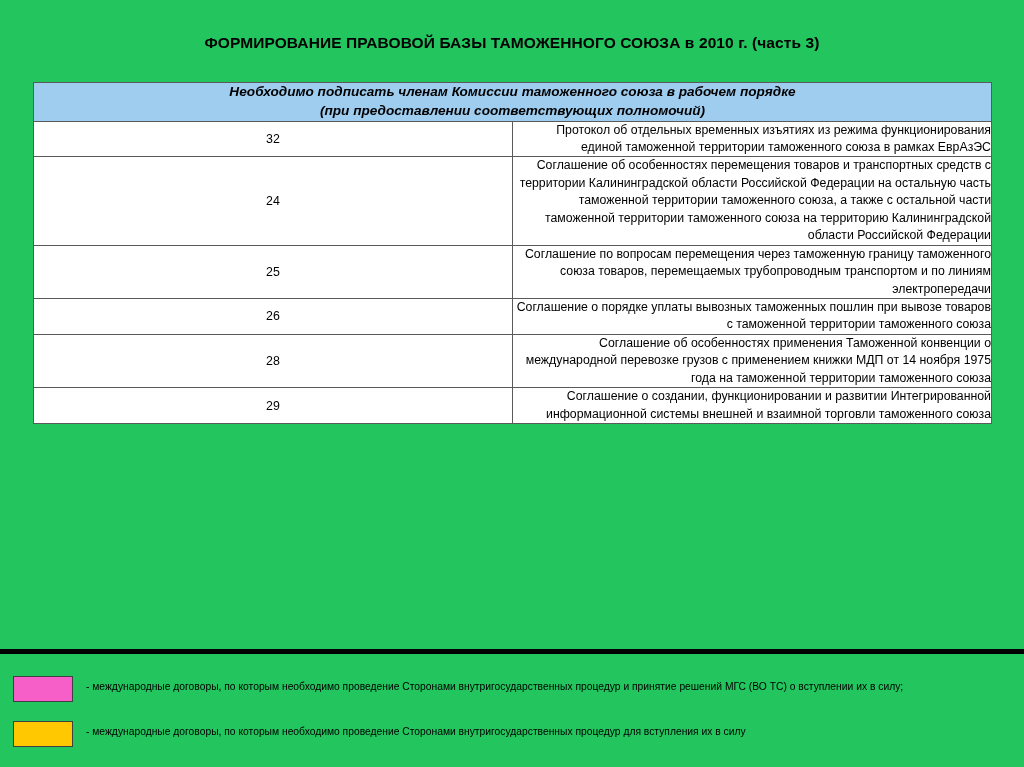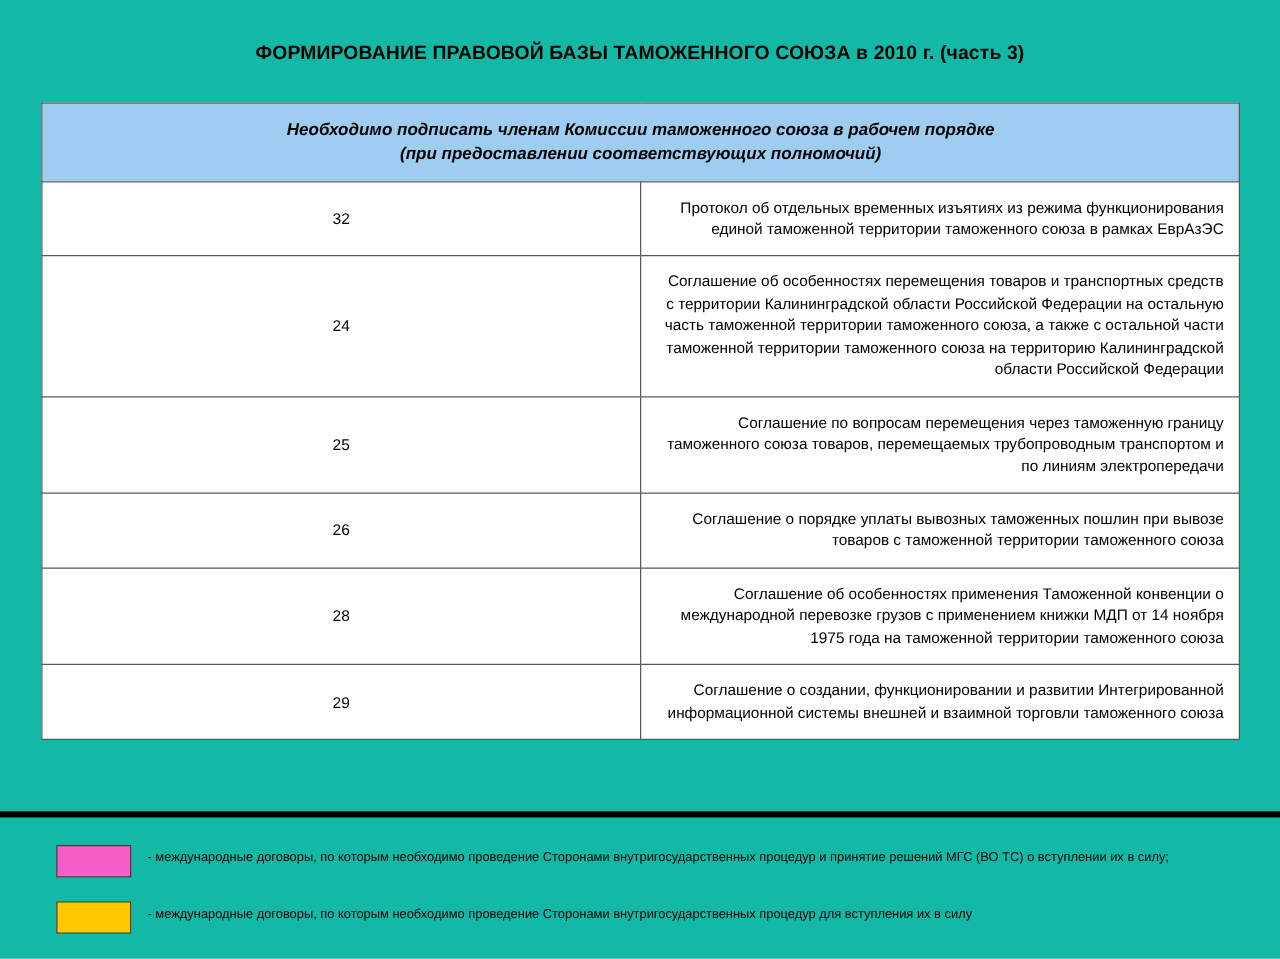--- a/index.html
+++ b/index.html
@@ -14,21 +14,21 @@
     position: relative;
     overflow: hidden;
     font-family: "Liberation Sans", "DejaVu Sans", sans-serif;
     color: #000000;
     -webkit-font-smoothing: antialiased;
   }
 
   .slide {
     position: absolute;
     inset: 0;
-    background: #14b8a6;
+    background: #22c55e;
   }
 
   
   .slide-title {
     position: absolute;
     top: 34px;
     left: 0;
     width: 1024px;
     text-align: center;
     font-size: 15.5px;
@@ -48,21 +48,21 @@
   table.doc-table {
     width: 959px;
     border-collapse: collapse;
     table-layout: fixed;
     background: #ffffff;
   }
   table.doc-table td,
   table.doc-table th {
     border: 1px solid #5a5a5a;
     vertical-align: middle;
-    padding: 12px;
+    padding: 0;
   }
   .hdr-cell {
     background: #9fcdf0;
     text-align: center;
     font-style: italic;
     font-weight: bold;
     font-size: 13.6px;
     line-height: 1.38;
     padding: 8px 10px 9px 10px;
     color: #000000;
@@ -97,21 +97,20 @@
     height: 5px;
     background: #000000;
   }
 
   
   .legend {
     position: absolute;
     left: 0;
     top: 672px;
     width: 884px;
-    margin-left: 32px;
   }
   .legend-row {
     position: relative;
     height: 45px;
   }
   .legend-swatch {
     position: absolute;
     left: 13px;
     top: 4px;
     width: 60px;

